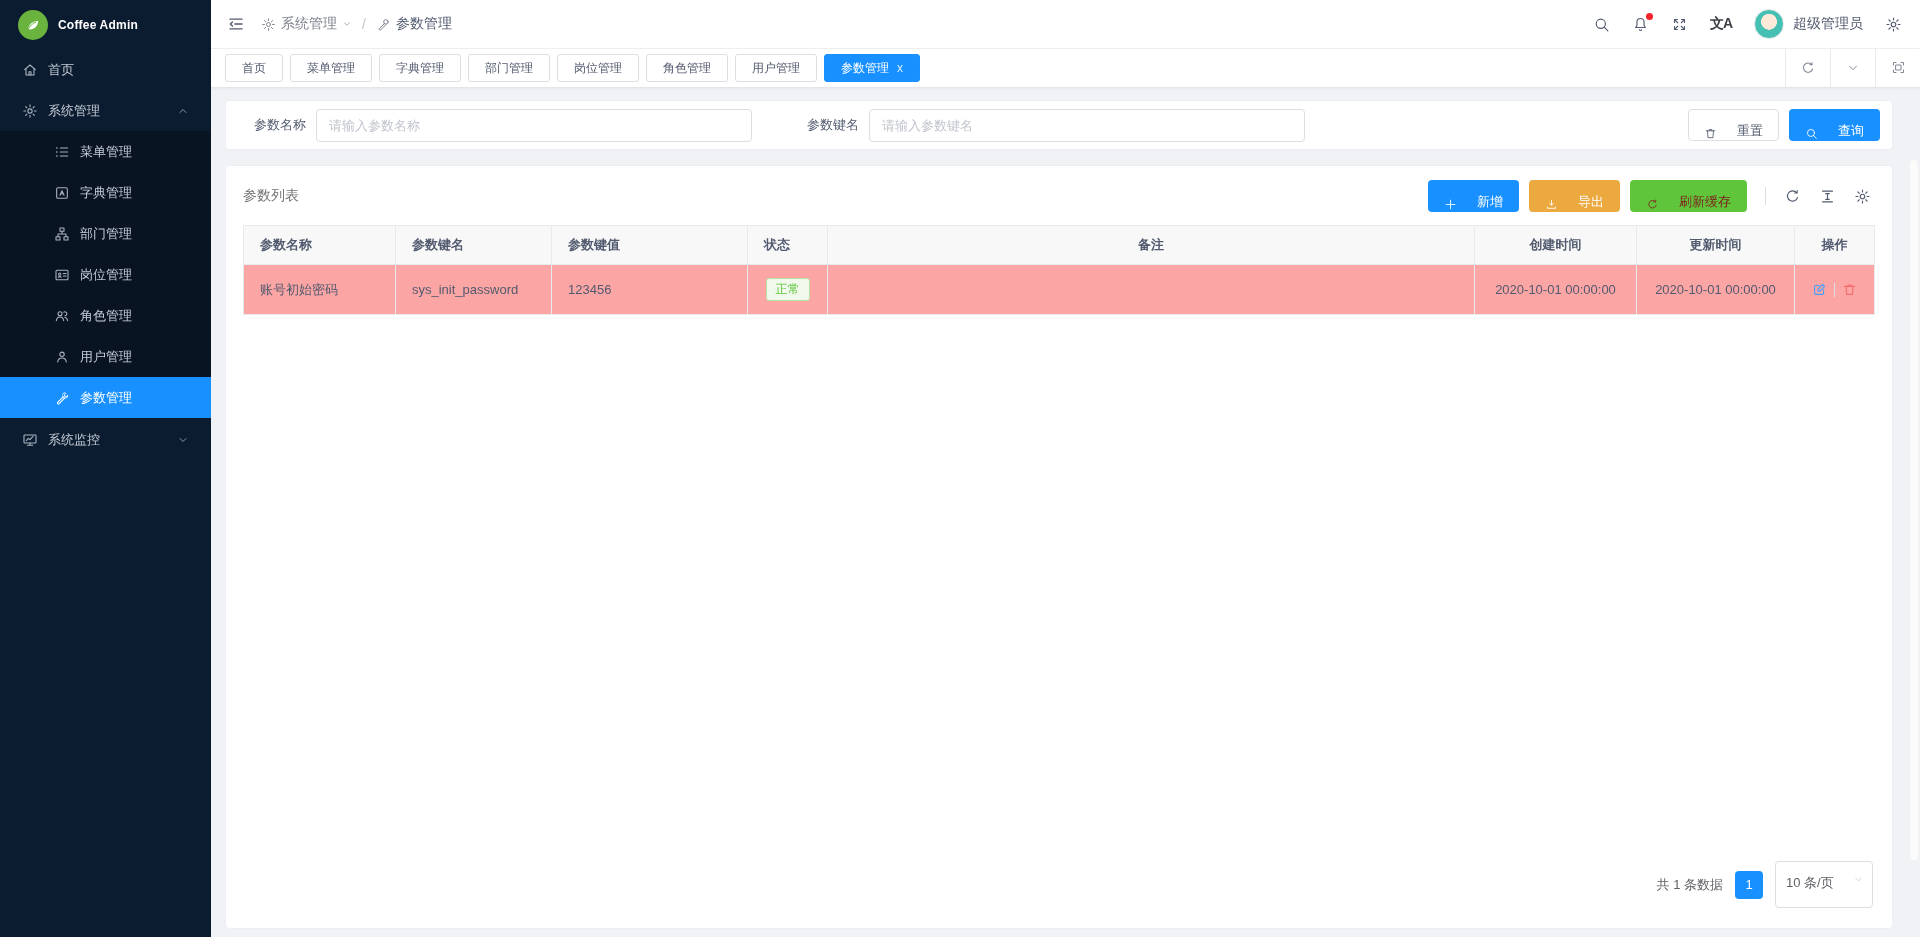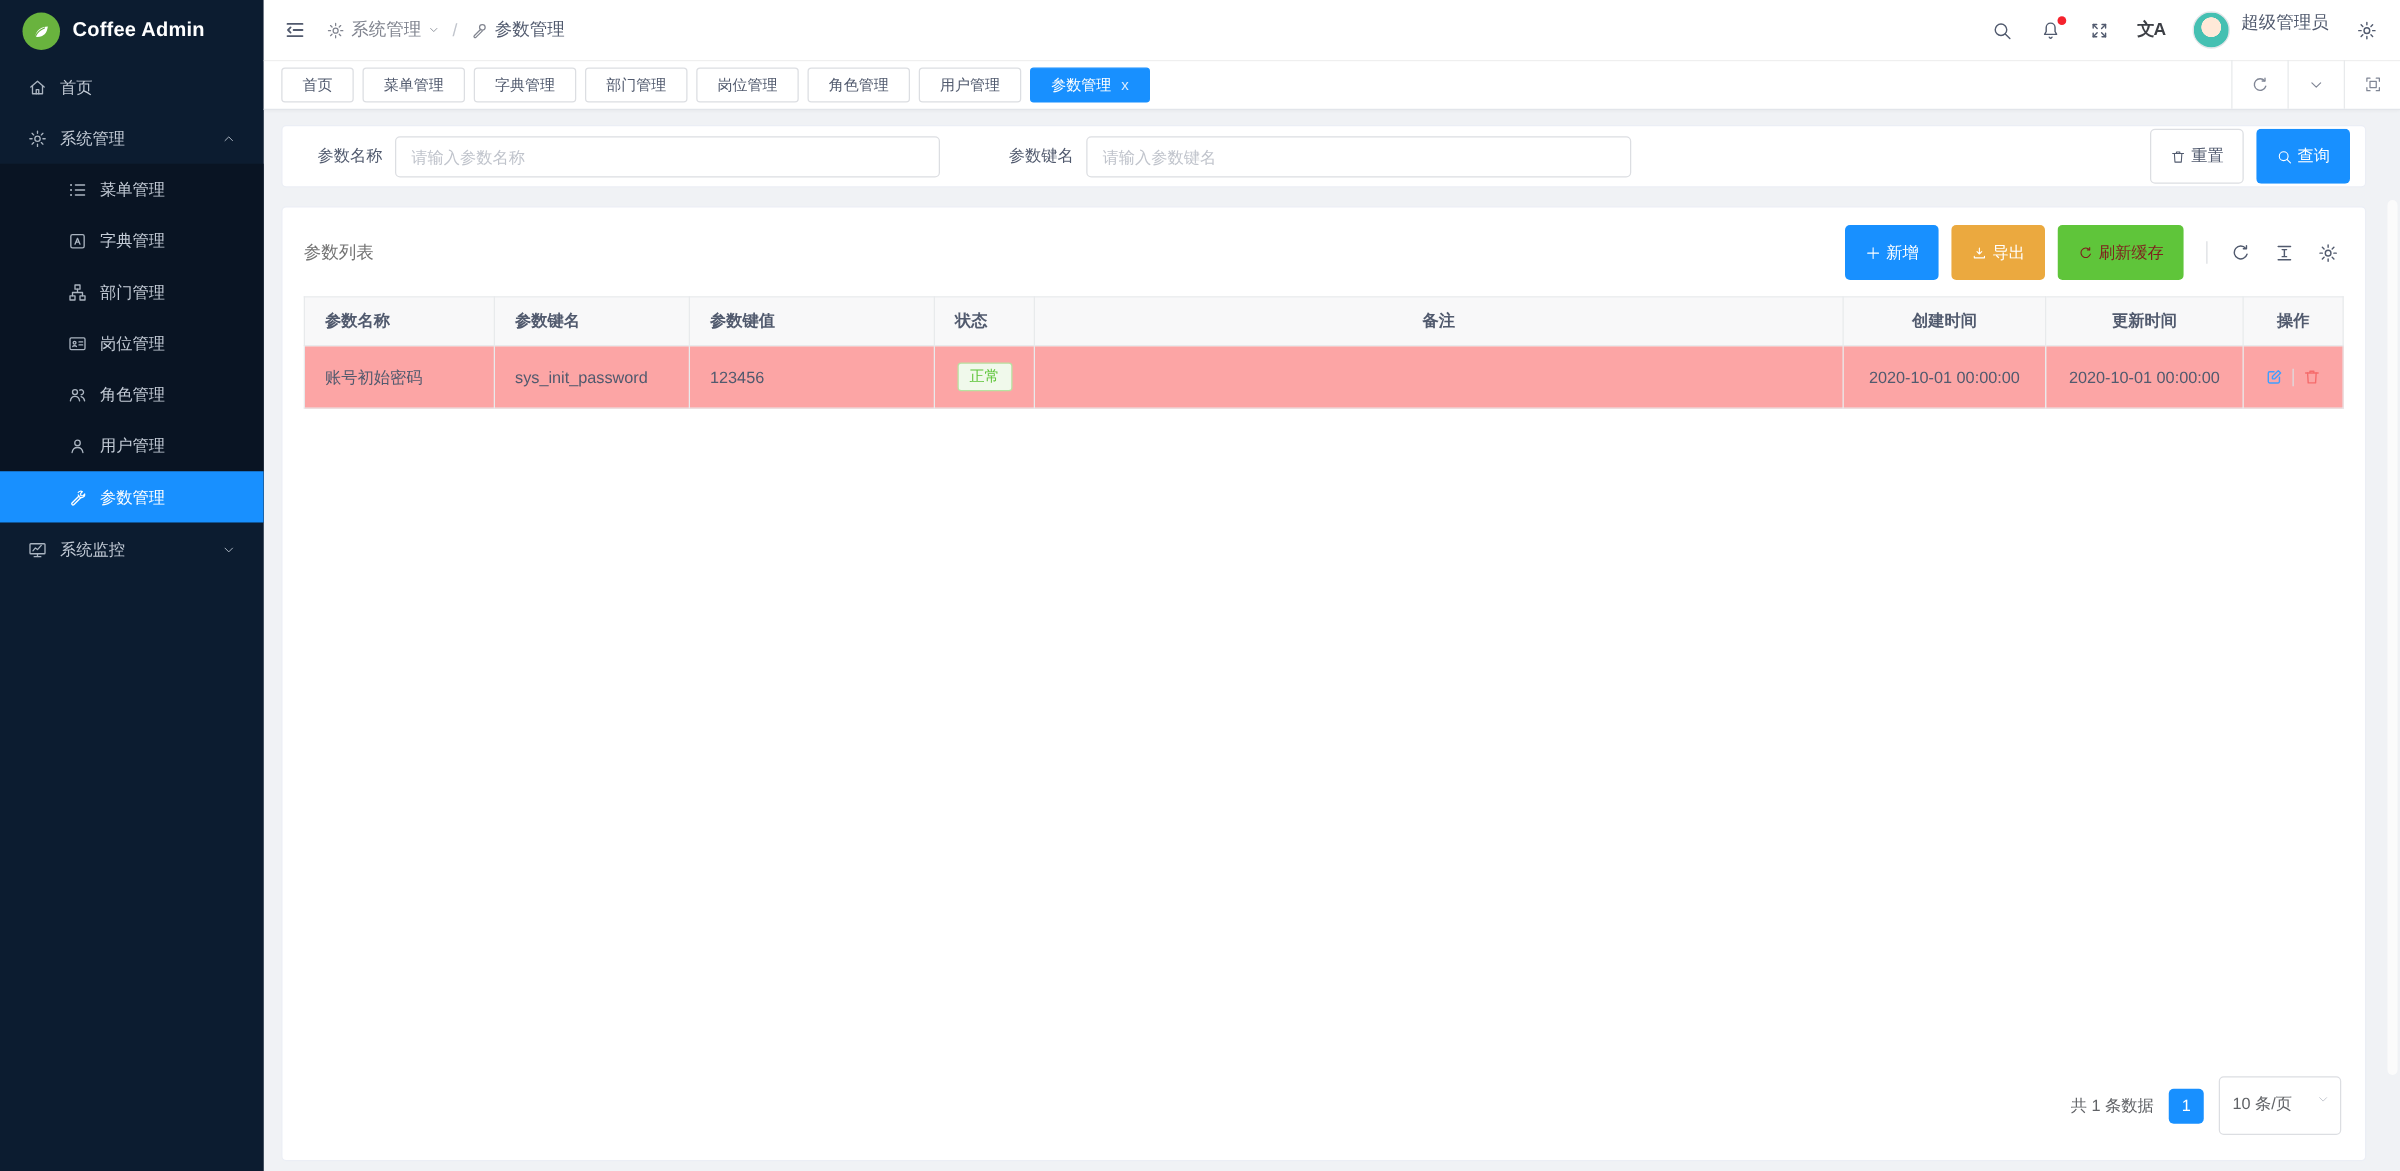--- a/index.html
+++ b/index.html
@@ -3,21 +3,21 @@
 <meta charset="utf-8">
 <style>
   * { margin:0; padding:0; box-sizing:border-box; }
   html,body { width:1920px; height:937px; overflow:hidden; font-family:"Liberation Sans","DejaVu Sans",sans-serif; background:#f0f2f5; color:#515a6e; }
   .app { display:flex; width:100%; height:100%; }
 
   
   .sidebar { width:211px; height:100%; background:#0c1c30; flex-shrink:0; display:flex; flex-direction:column; }
   .logo { height:49px; display:flex; align-items:center; gap:10px; padding:0 18px; flex-shrink:0; }
   .logo-badge { width:30px; height:30px; border-radius:50%; background:#69b33e; display:flex; align-items:center; justify-content:center; flex-shrink:0; }
-  .logo-title { color:#fff; font-size:16px; font-weight:bold; letter-spacing:.2px; white-space:nowrap; }
+  .logo-title { color:#fff; font-size:12px; font-weight:bold; letter-spacing:.2px; white-space:nowrap; }
   .nav { flex:1; overflow:hidden; }
   .nav-item { height:41px; display:flex; align-items:center; gap:10px; padding:0 22px; color:#c3cbd6; font-size:13px; cursor:pointer; }
   .nav-item .ic { color:#aab4c0; }
   .nav-item .chev { margin-left:auto; color:#aab4c0; }
   .nav-sub { background:#091423; }
   .nav-sub .nav-item { padding-left:54px; }
   .nav-item.active { background:#1890ff; color:#fff; }
   .nav-item.active .ic { color:#fff; }
 
   
@@ -28,42 +28,42 @@
   .fold-btn { display:flex; align-items:center; margin-right:16px; cursor:pointer; }
   .crumb { display:flex; align-items:center; gap:6px; font-size:14px; color:#80848f; }
   .crumb .seg { display:flex; align-items:center; gap:5px; cursor:pointer; }
   .crumb .ic { color:#80848f; }
   .crumb .sep { margin:0 4px; color:#c0c4cc; }
   .crumb .current { color:#515a6e; }
   .topbar-right { margin-left:auto; display:flex; align-items:center; gap:22px; }
   .tb-icon { position:relative; display:flex; align-items:center; cursor:pointer; }
   .badge-dot { position:absolute; top:-3px; right:-4px; width:7px; height:7px; border-radius:50%; background:#f5222d; }
   .translate { font-size:14px; font-weight:600; color:#3c3f45; cursor:pointer; letter-spacing:-1px; }
-  .userbox { display:flex; align-items:flex-start; gap:9px; cursor:pointer; }
+  .userbox { display:flex; align-items:center; gap:9px; cursor:pointer; }
   .avatar { width:30px; height:30px; border-radius:50%; background:radial-gradient(circle at 50% 42%, #ffe9d8 0 36%, #45c0b2 38%); border:1px solid #e3e6e9; }
   .username { font-size:14px; color:#515a6e; }
 
   .tabstrip { height:39px; background:#fff; display:flex; align-items:flex-end; border-bottom:1px solid #e2e5ea; box-shadow:0 1px 3px rgba(0,0,0,.05); flex-shrink:0; }
   .tabs { display:flex; align-items:center; gap:7px; padding:0 0 5px 14px; flex:1; min-width:0; }
   .tab { height:28px; display:flex; align-items:center; padding:0 16px; background:#fff; border:1px solid #dcdee2; border-radius:3px; font-size:12px; color:#515a6e; cursor:pointer; white-space:nowrap; }
   .tab.active { background:#1890ff; border-color:#1890ff; color:#fff; gap:8px; }
   .tab .close-x { font-size:12px; color:#d9ecff; line-height:1; }
   .strip-ctrl { height:39px; width:45px; display:flex; align-items:center; justify-content:center; border-left:1px solid #e8eaec; color:#808695; cursor:pointer; flex-shrink:0; }
 
   .content { flex:1; padding:12px 27px 8px 14px; display:flex; flex-direction:column; gap:15px; min-height:0; }
   .card { background:#fff; border-radius:4px; border:1px solid #ebeef5; }
 
   
   .filter-card { height:50px; display:flex; align-items:center; padding:0 12px 0 28px; flex-shrink:0; }
   .f-label { font-size:13px; color:#515a6e; margin-right:10px; white-space:nowrap; }
   .f-label.second { margin-left:55px; }
   .f-input { width:436px; height:33px; border:1px solid #dcdee2; border-radius:4px; padding:0 12px; font-size:13px; color:#515a6e; outline:none; font-family:inherit; }
   .f-input::placeholder { color:#c0c4cc; }
   .f-actions { margin-left:auto; display:flex; align-items:center; gap:10px; }
-  .btn { height:44px; display:inline-flex; align-items:center; justify-content:center; gap:4px; border-radius:4px; font-size:13px; padding:0 15px; cursor:pointer; border:1px solid transparent; font-family:inherit; }
+  .btn { height:32px; display:inline-flex; align-items:flex-end; justify-content:center; gap:20px; border-radius:4px; font-size:13px; padding:0 15px; cursor:pointer; border:1px solid transparent; font-family:inherit; }
   .btn-plain { background:#fff; border-color:#dcdee2; color:#515a6e; }
   .btn-primary { background:#1890ff; color:#fff; }
   .btn-warning { background:#eba93f; color:#fff; }
   .btn-success { background:#5fc53a; color:#7f1d1d; }
 
   
   .table-card { flex:1; display:flex; flex-direction:column; padding:14px 17px 16px; min-height:0; }
   .card-head { display:flex; align-items:center; margin-bottom:13px; flex-shrink:0; }
   .card-title { font-size:14px; color:#737373; font-weight:500; }
   .toolbar { margin-left:auto; display:flex; align-items:center; gap:10px; }

